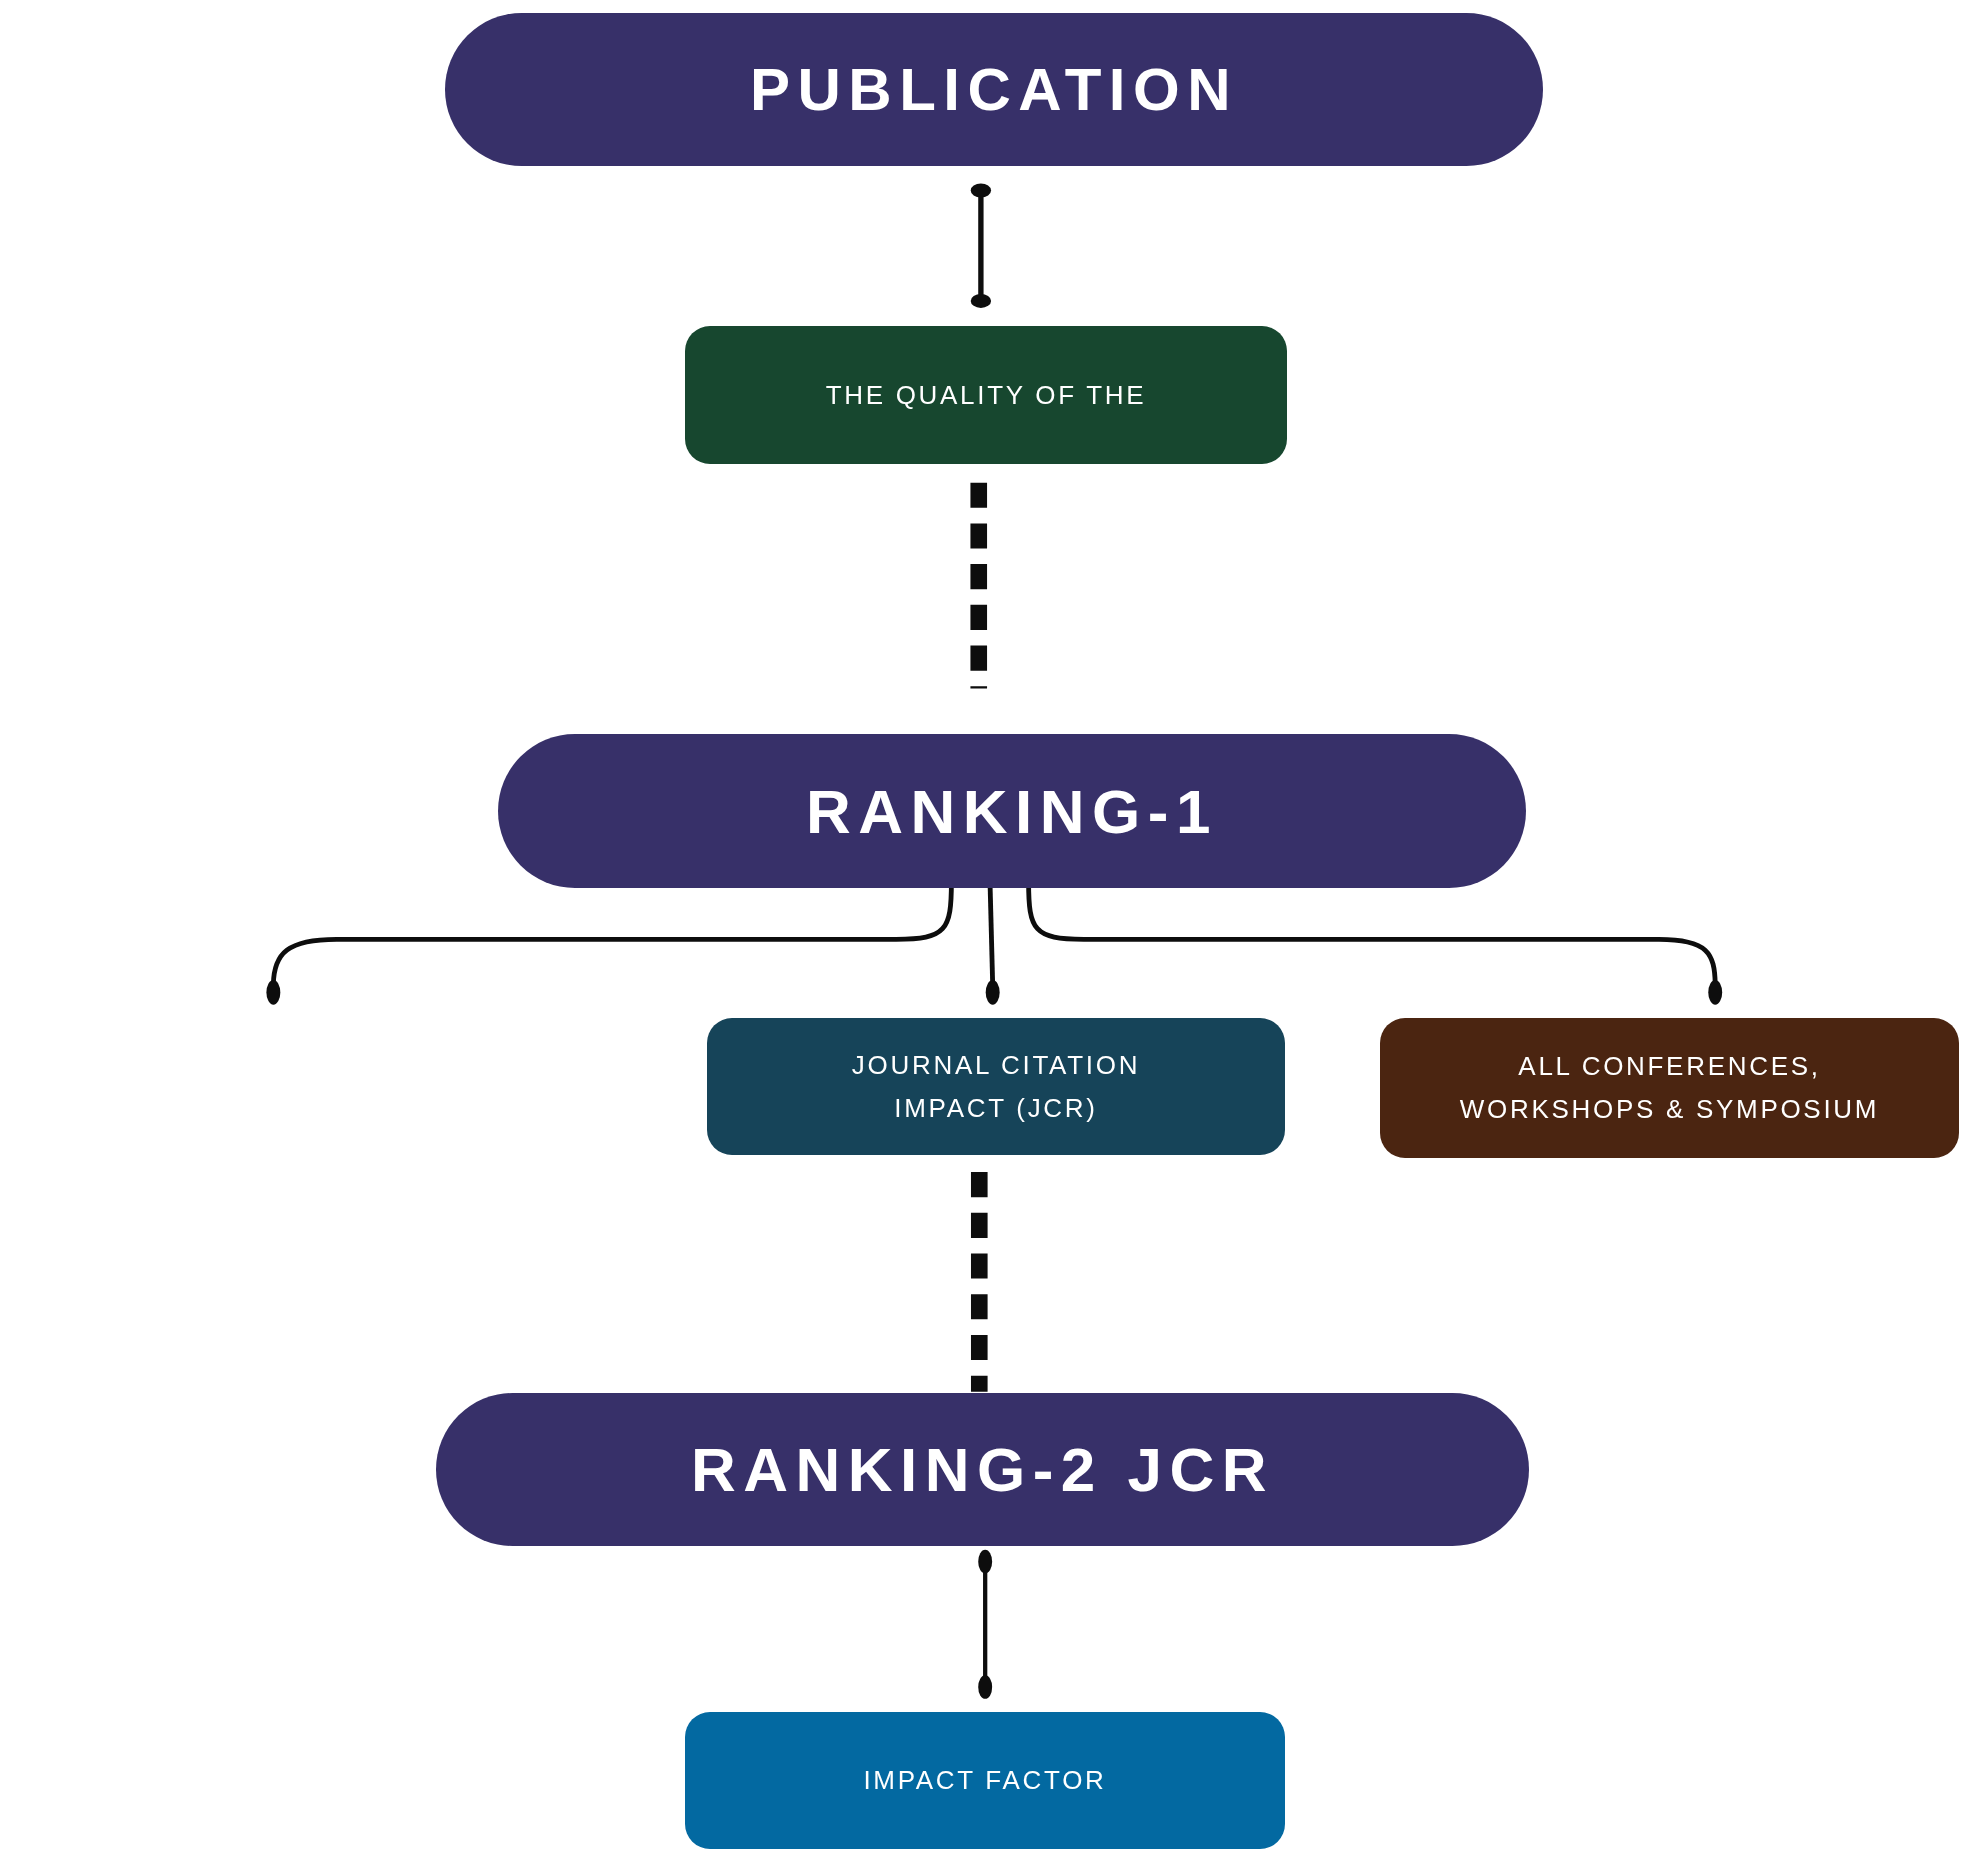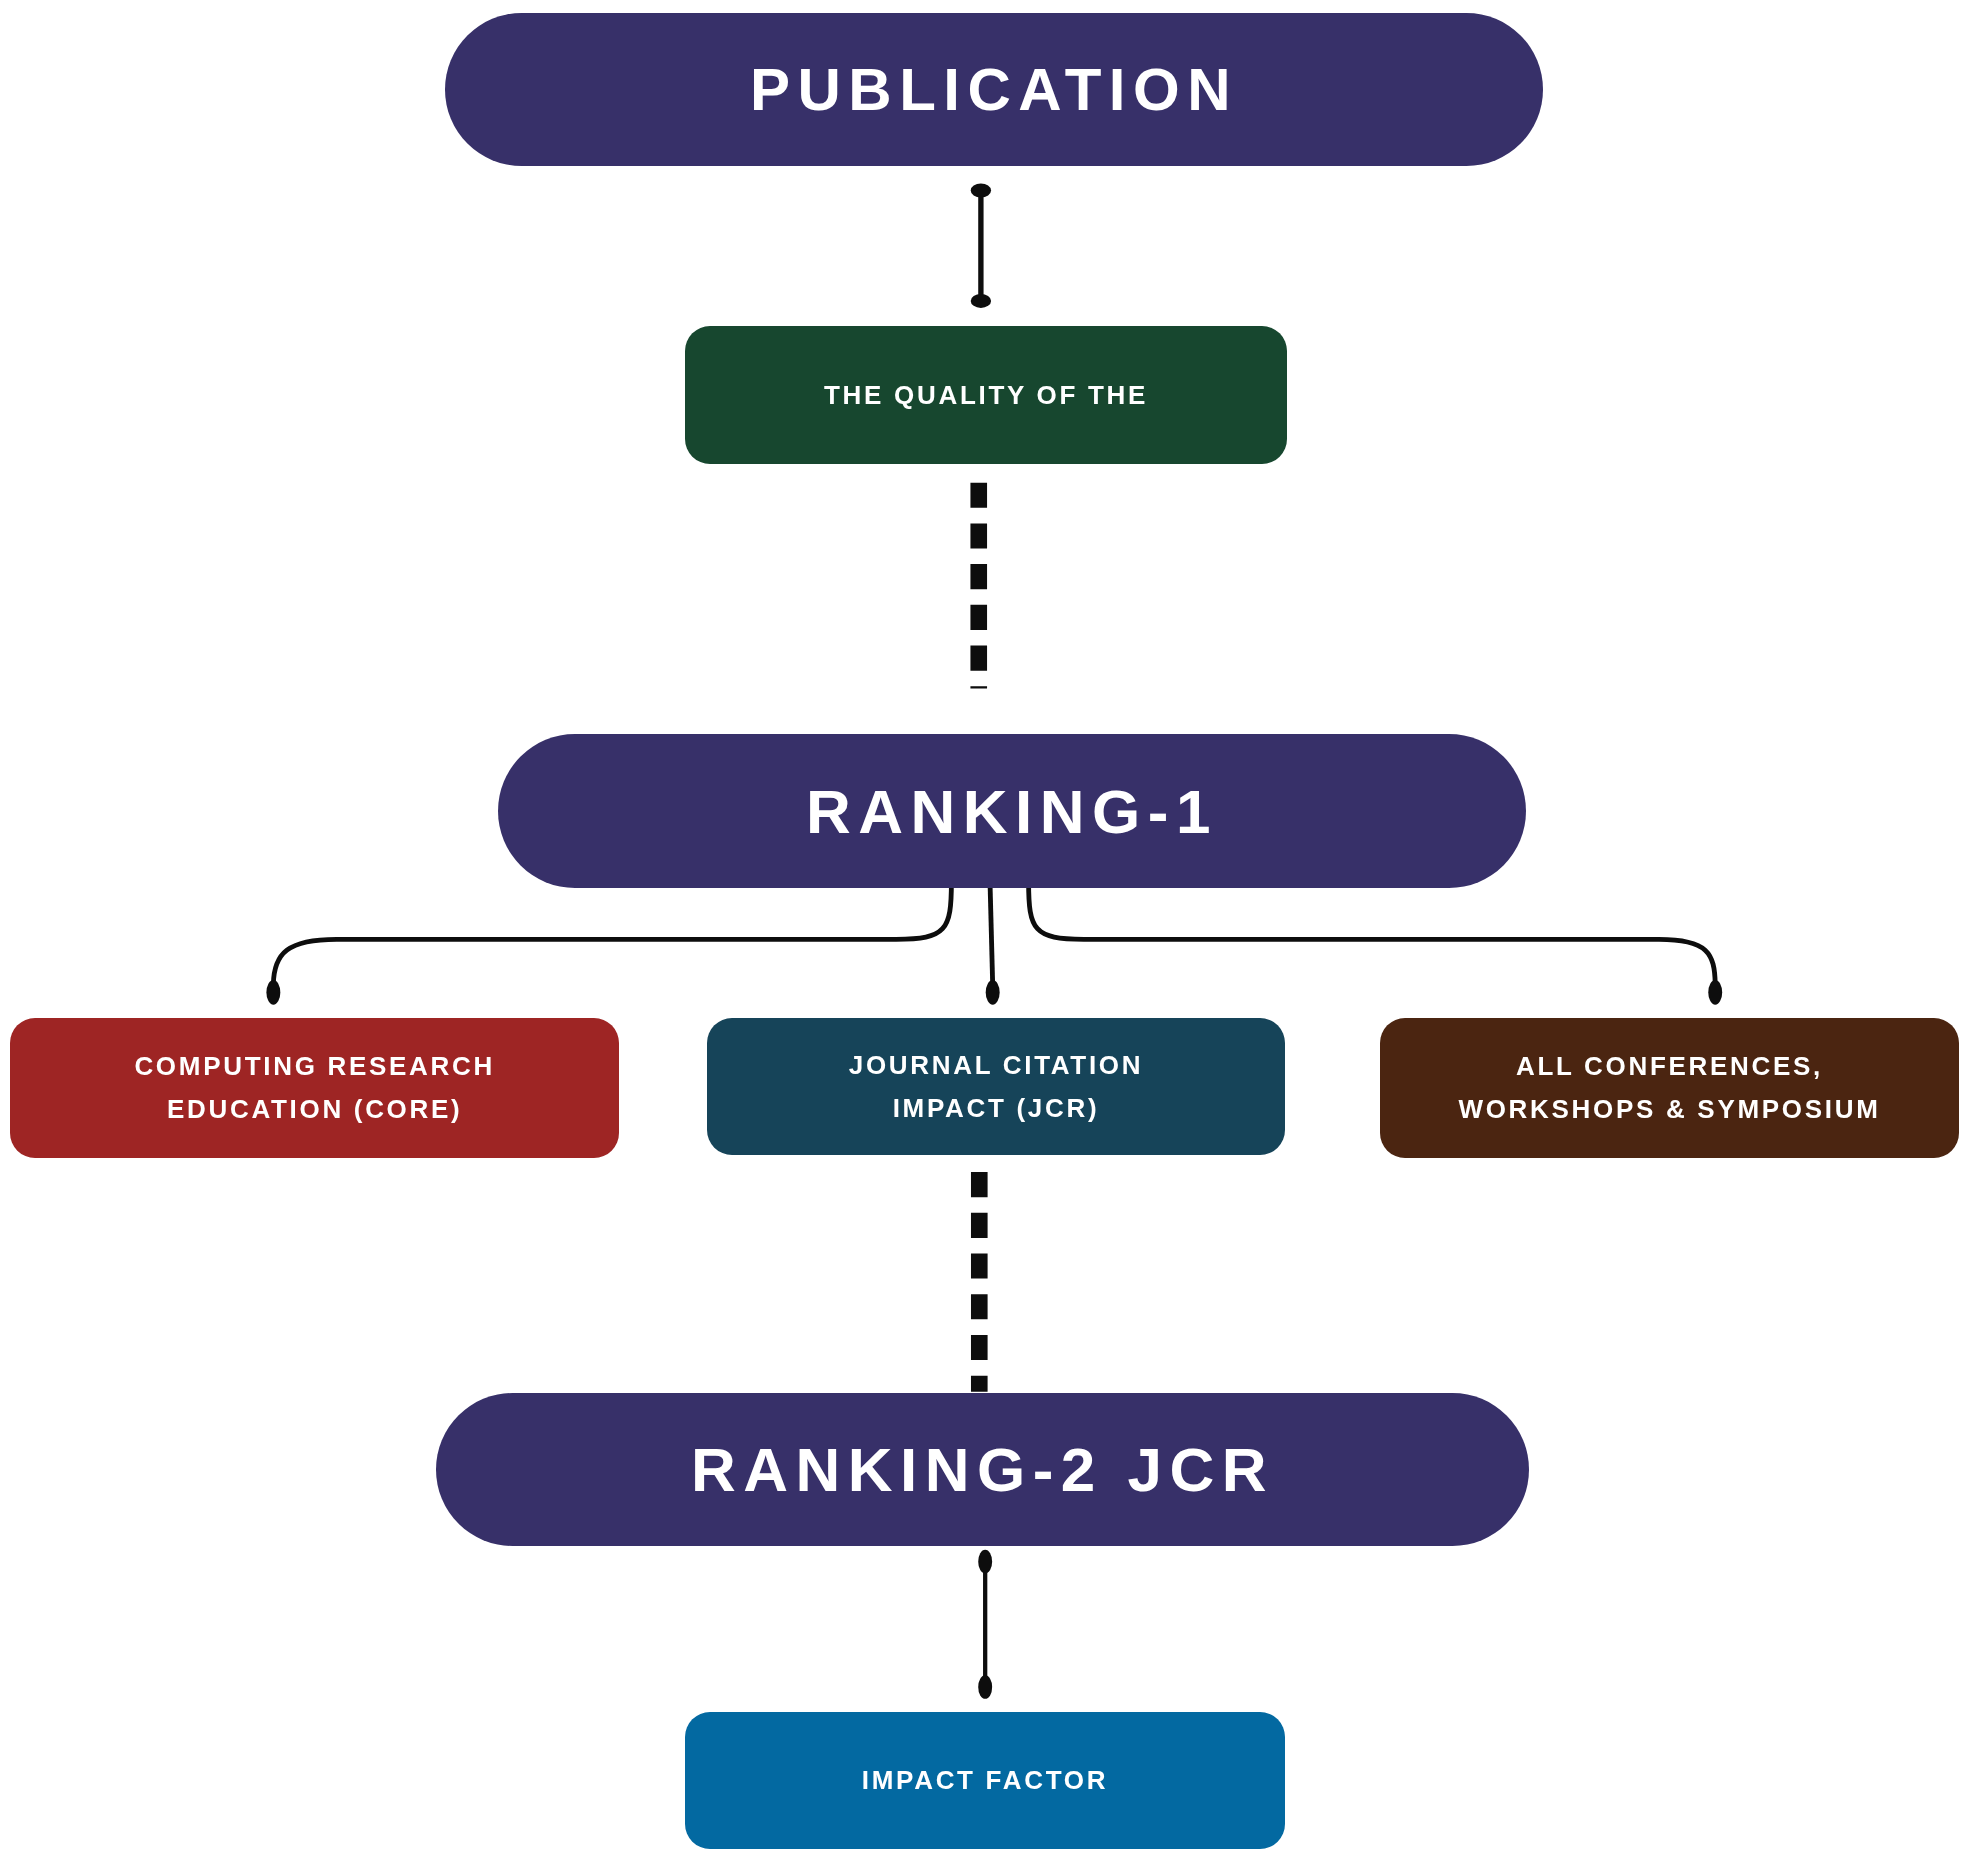--- a/index.html
+++ b/index.html
@@ -21,21 +21,21 @@
   .rbox{border-radius:25px;}
   .pill-label{
     font-weight:bold;
     letter-spacing:7.5px;
     white-space:nowrap;
   }
   .pub-label{font-size:60px;}
   .rank-label{font-size:62px;}
   .box-line{
     font-size:26px;
-    font-weight:bold;
+    font-weight:normal;
     letter-spacing:2.7px;
     line-height:43px;
     white-space:nowrap;
   }
   #connector-layer{
     position:absolute;left:0;top:0;
     pointer-events:none;
   }
 </style>
 </head>
@@ -82,24 +82,20 @@
   </div>
 
   <div class="node rbox" style="left: 685px; top: 326px; width: 602px; height: 138px; background-color: rgb(23, 71, 47);">
     <span class="box-line">THE QUALITY OF THE</span>
   </div>
 
   <div class="node pill" style="left: 498px; top: 701px; width: 1028px; height: 154px; background-color: rgb(55, 48, 105); margin-top: 33px;">
     <span class="pill-label rank-label">RANKING-1</span>
   </div>
 
-  <div class="node rbox" style="left: 10.2px; top: 1018px; width: 609px; height: 140px; background-color: rgb(158, 37, 36);">
-    <span class="box-line">COMPUTING RESEARCH</span>
-    <span class="box-line">EDUCATION (CORE)</span>
-  </div>
 
   <div class="node rbox" style="left: 707px; top: 1018px; width: 578px; height: 137px; background-color: rgb(22, 68, 89);">
     <span class="box-line">JOURNAL CITATION</span>
     <span class="box-line">IMPACT (JCR)</span>
   </div>
 
   <div class="node rbox" style="left: 1380px; top: 1018px; width: 579px; height: 140px; background-color: rgb(75, 37, 17);">
     <span class="box-line">ALL CONFERENCES,</span>
     <span class="box-line">WORKSHOPS &amp; SYMPOSIUM</span>
   </div>

